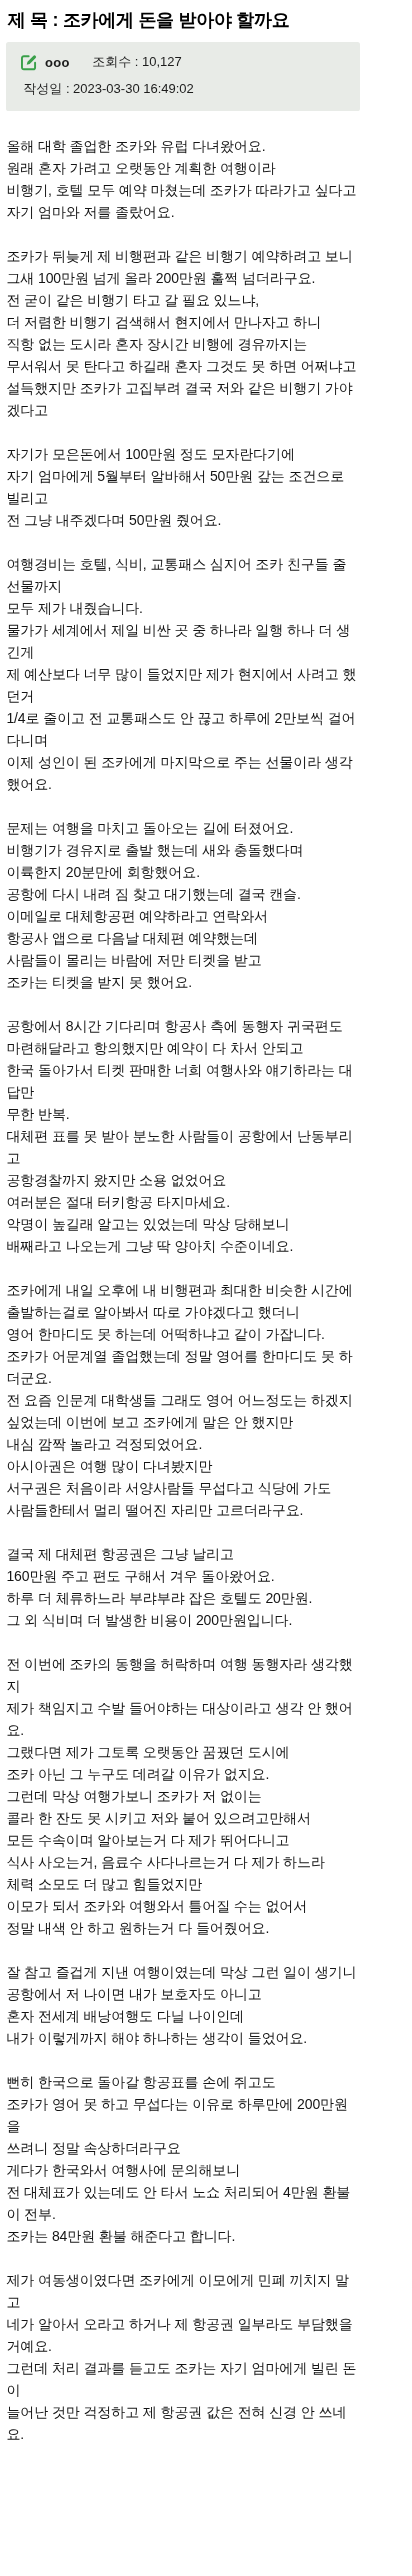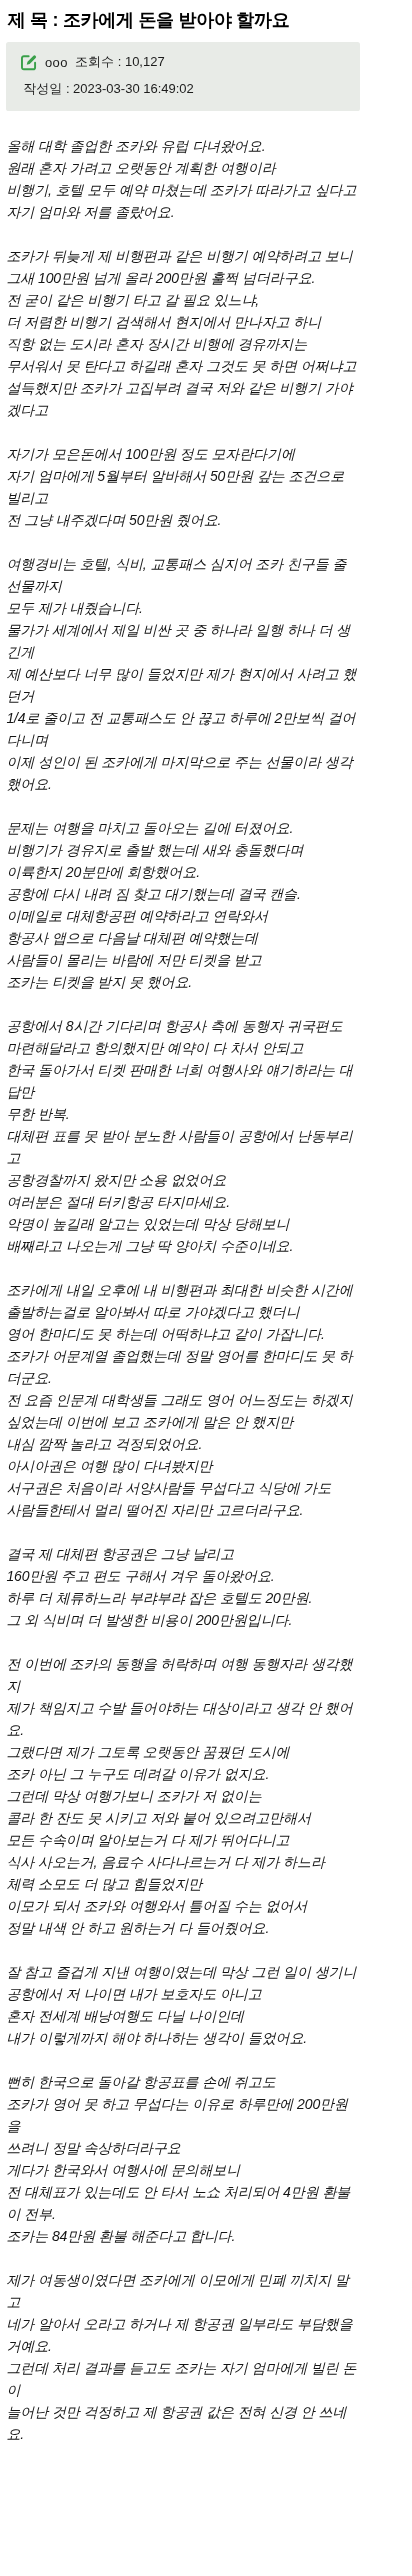--- a/index.html
+++ b/index.html
@@ -31,39 +31,38 @@
     padding:11px 11.6px 12.3px 13px;
   }
   .meta-row{
     display:flex;
     align-items:center;
     gap:6.4px;
     font-size:13px;
     color:#1c1c1c;
   }
   .meta-row .icon{flex:0 0 auto;display:inline-flex;align-items:center;}
-  .author{font-weight:400;letter-spacing:0.3px;}
-  .views{margin-left:1px;}
+  .author{font-weight:700;letter-spacing:0.3px;}
+  .views{margin-left:16px;}
   .meta-date{
     margin-top:8.4px;
     font-size:13px;
     color:#1c1c1c;
     padding-left:3.9px;
   }
   .post-body{
     margin-top:24px;
     font-size:14px;
     line-height:22px;
     letter-spacing:-0.1px;
     color:#141414;
   }
   .post-body p{
     white-space:pre-line;
     margin:22px 0 0 0;
-    font-style:italic;
   }
   .post-body p:first-child{margin-top:0;}
 </style>
 </head>
 <body>
 
 <div class="page">
 
   <h1 class="post-title">제 목 : 조카에게 돈을 받아야 할까요</h1>
 

